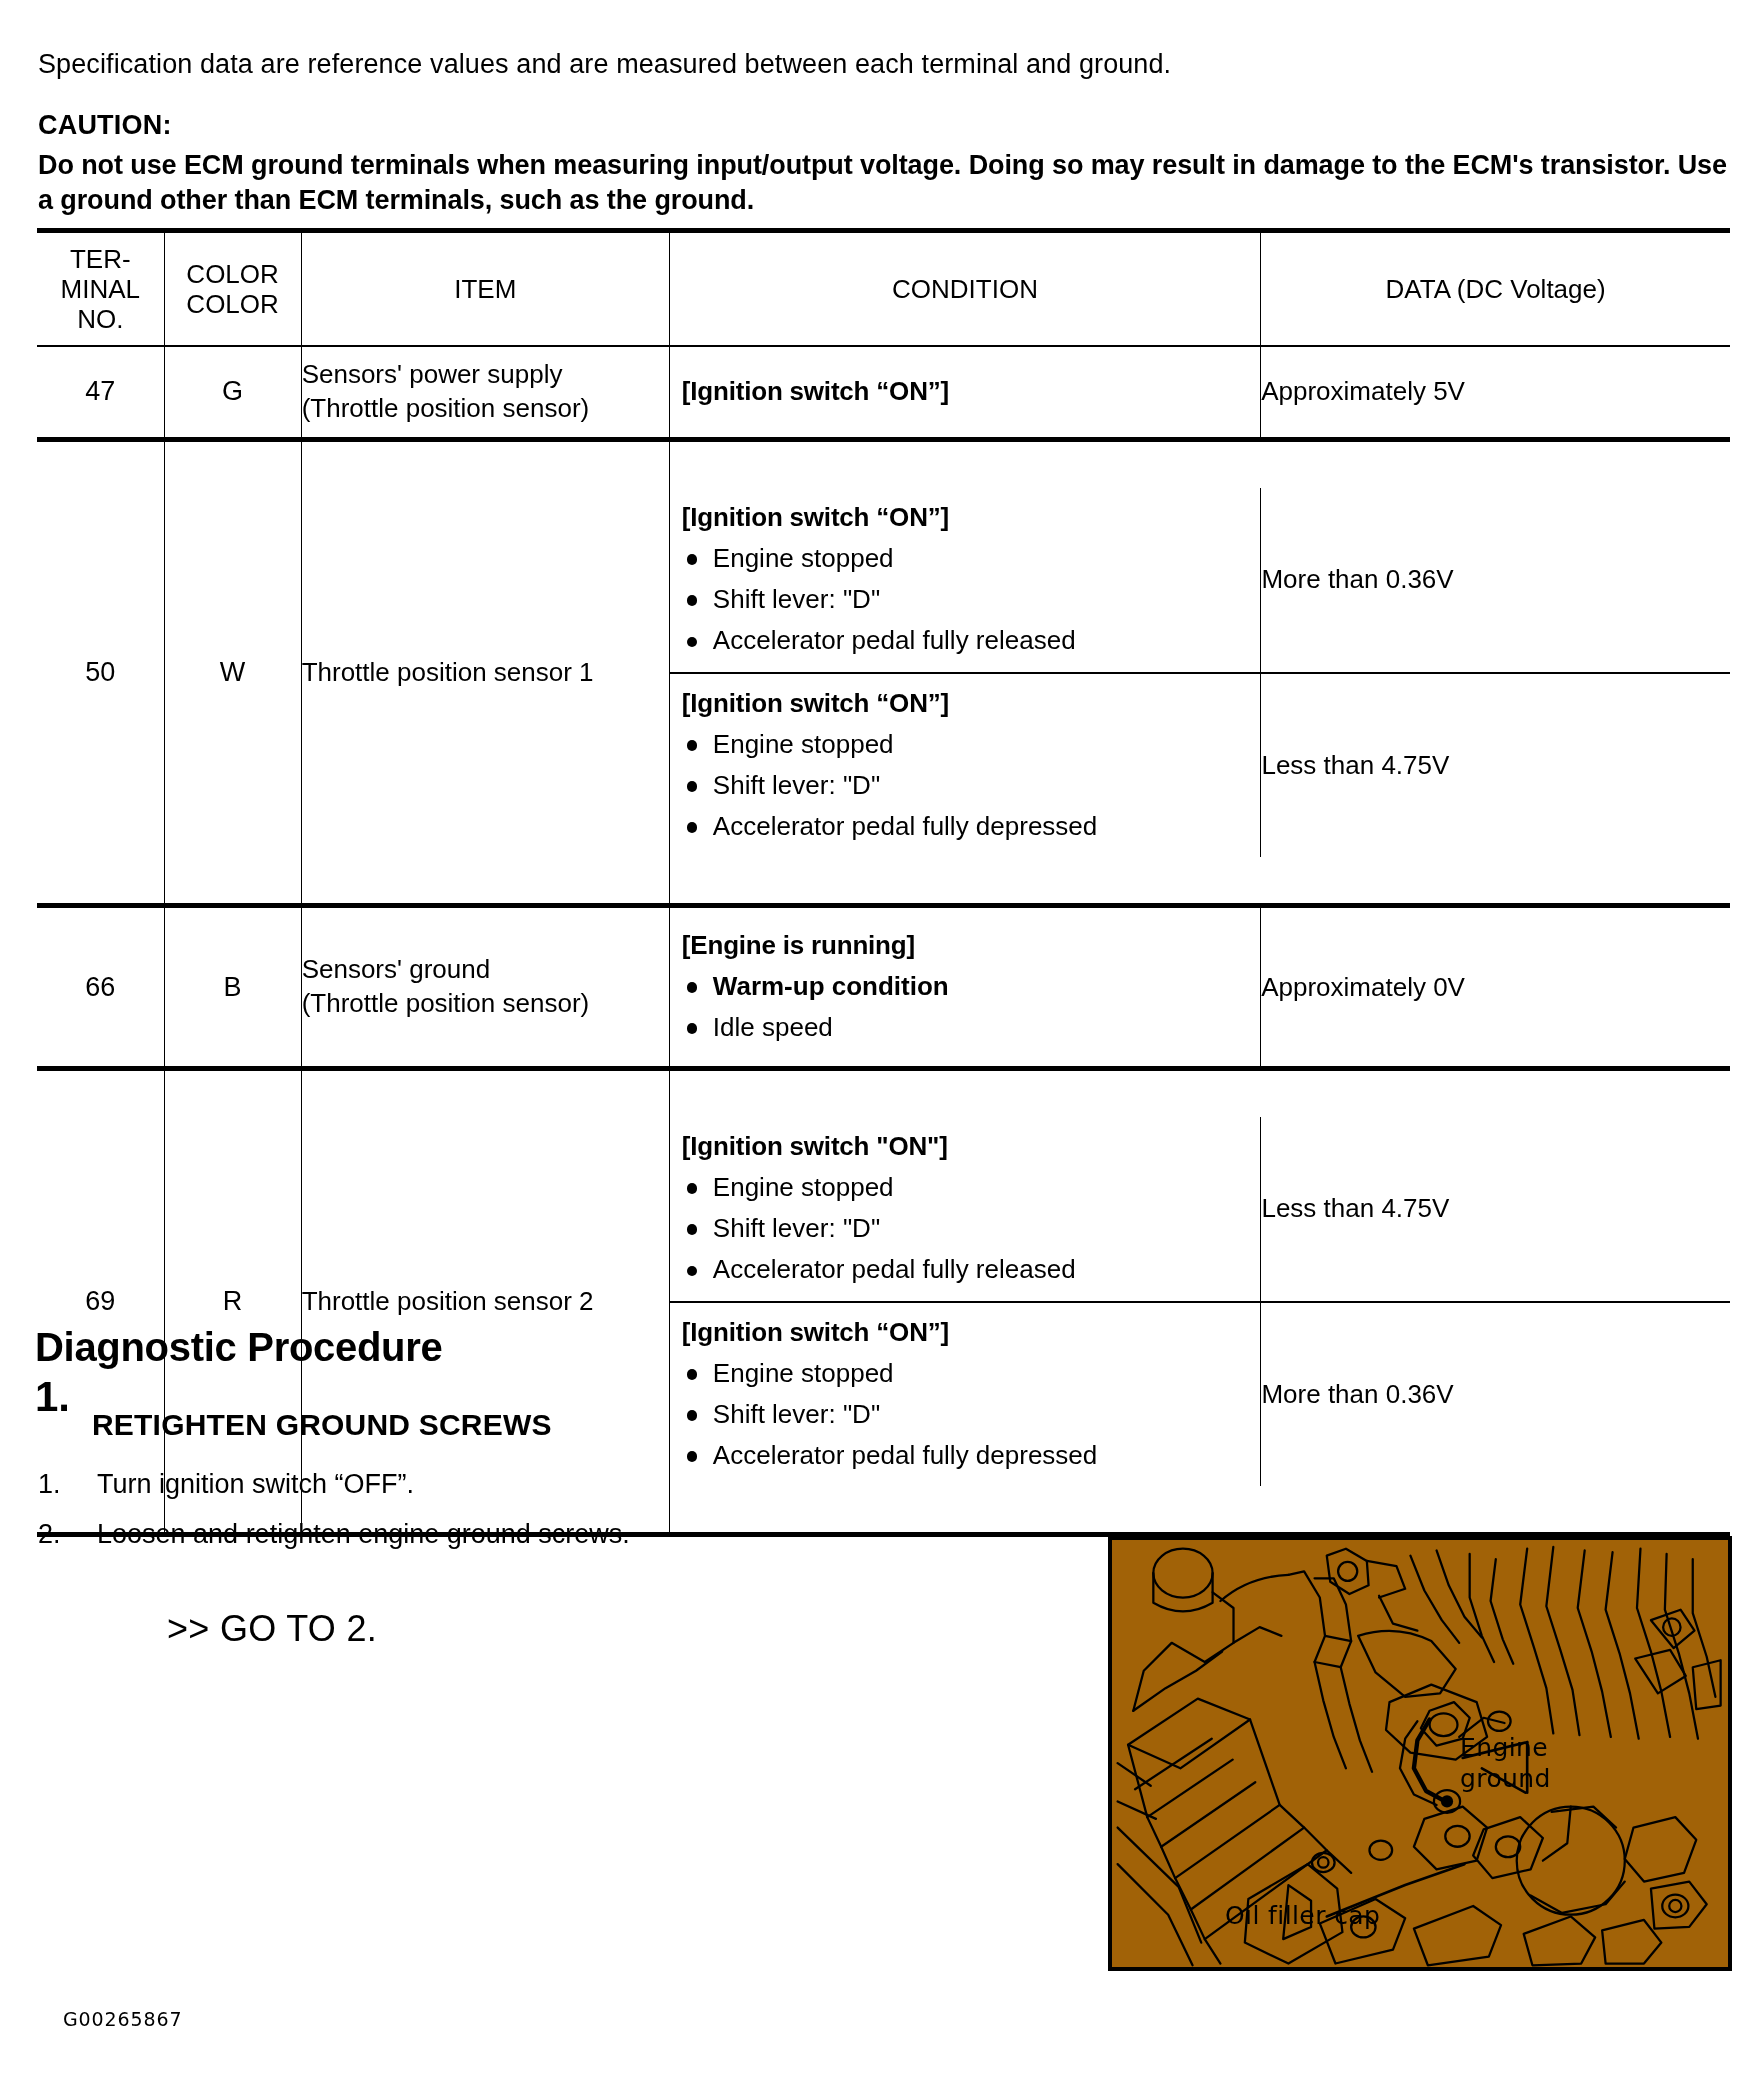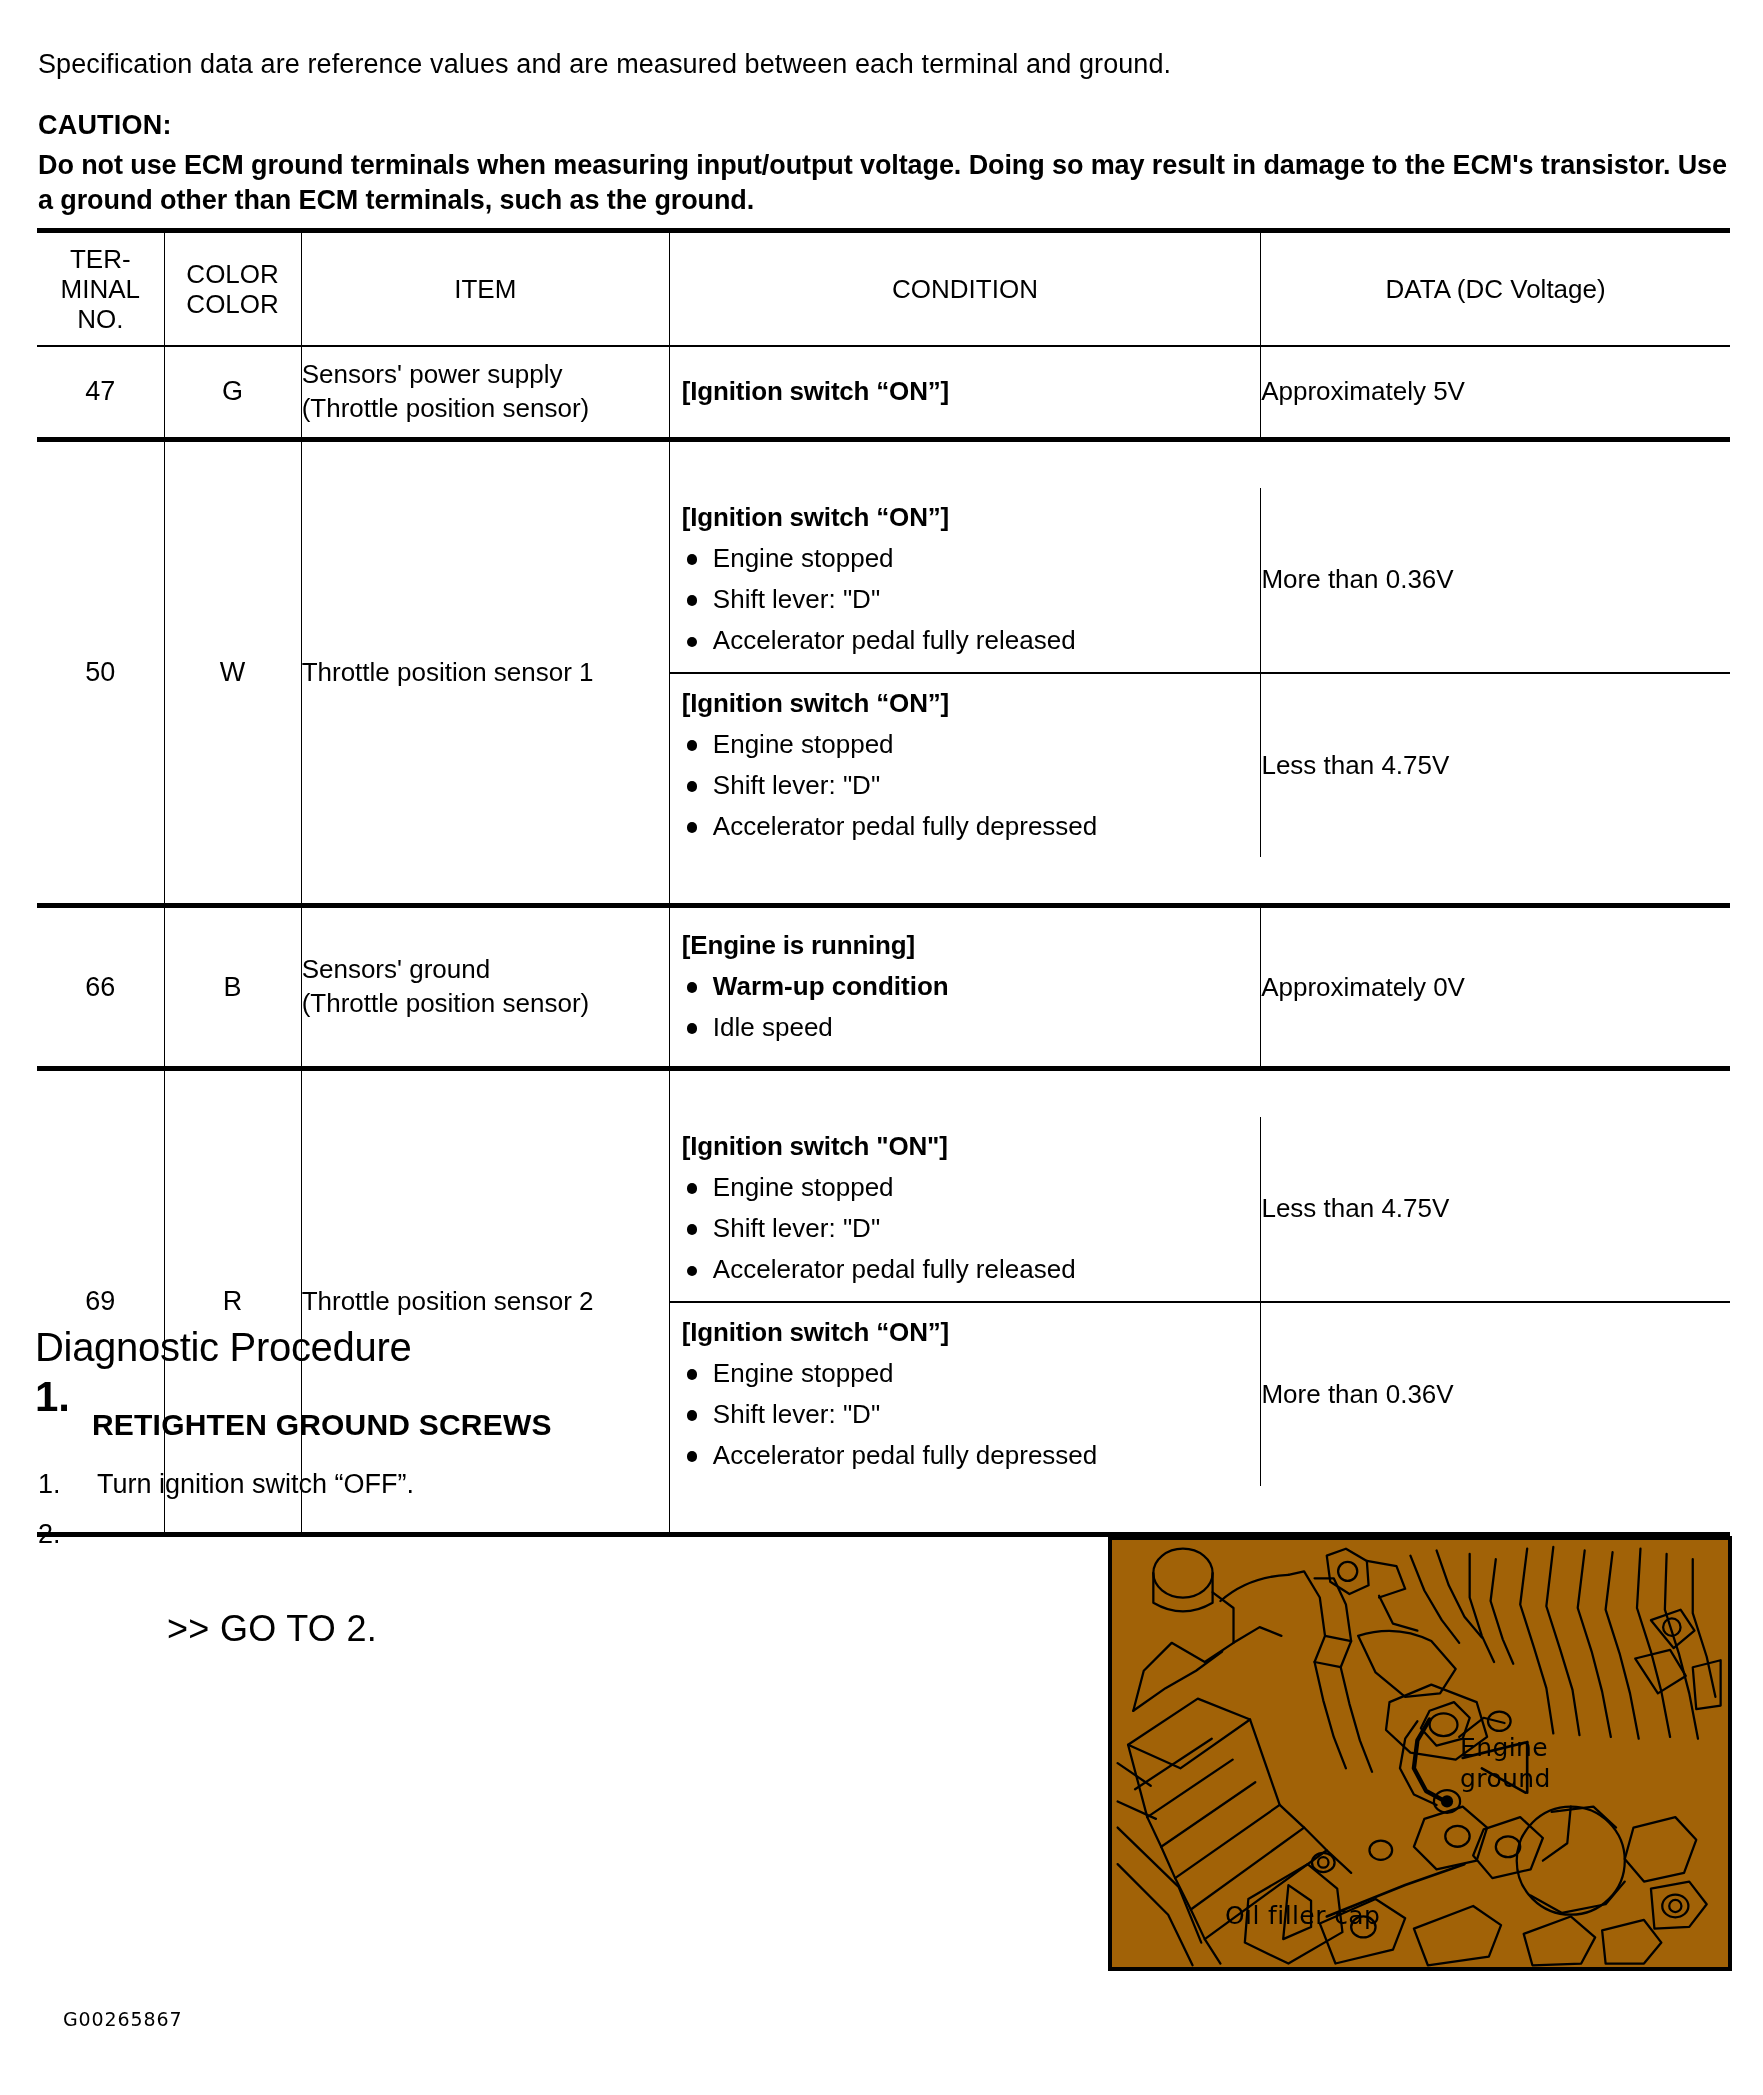--- a/index.html
+++ b/index.html
@@ -97,21 +97,21 @@
   .cond-sub { border-collapse: collapse; width: 100%; table-layout: fixed; }
   .cond-sub td { padding: 0; vertical-align: middle; }
   .cond-sub .sub-cond { width: 591px; }
   .cond-sub .sub-data { width: 469px; }
   .cond-sub tr.second td { border-top: 2.6px solid #000; }
   .cond-sub .sub-cond { border-right: 1.7px solid #000; }
 
   
   .diag-title {
     position: absolute; left: 35px; top: 1325px;
-    font-size: 40px; font-weight: normal; letter-spacing: -0.3px;
+    font-size: 40px; font-weight: bold; letter-spacing: -0.3px;
   }
   .diag-step-num {
     position: absolute; left: 35px; top: 1373px;
     font-size: 42px; font-weight: bold;
   }
   .diag-step-title {
     position: absolute; left: 92px; top: 1384px;
     font-size: 30px; font-weight: bold; letter-spacing: 0.2px; margin-top: 24px;
   }
   .steps {
@@ -306,20 +306,21 @@
   <div class="diag-step-num">1.</div>
   <div class="diag-step-title">RETIGHTEN GROUND SCREWS</div>
 
   <div class="steps">
     <div class="step-row">
       <div class="step-n">1.</div>
       <div>Turn ignition switch “OFF”.</div>
     </div>
     <div class="step-row">
       <div class="step-n">2.</div>
+      <div>Loosen and retighten engine ground screws.</div>
     </div>
   </div>
   <div class="goto">&gt;&gt; GO TO 2.</div>
 
   <div class="illus">
     <svg viewBox="0 0 694 490">
       <g fill="none" stroke="#000" stroke-width="2.6" stroke-linecap="round" stroke-linejoin="round">
 
         <ellipse cx="75" cy="38" rx="34" ry="28"></ellipse>
         <path d="M41 38 L41 72 Q75 92 109 72 L109 38"></path>

